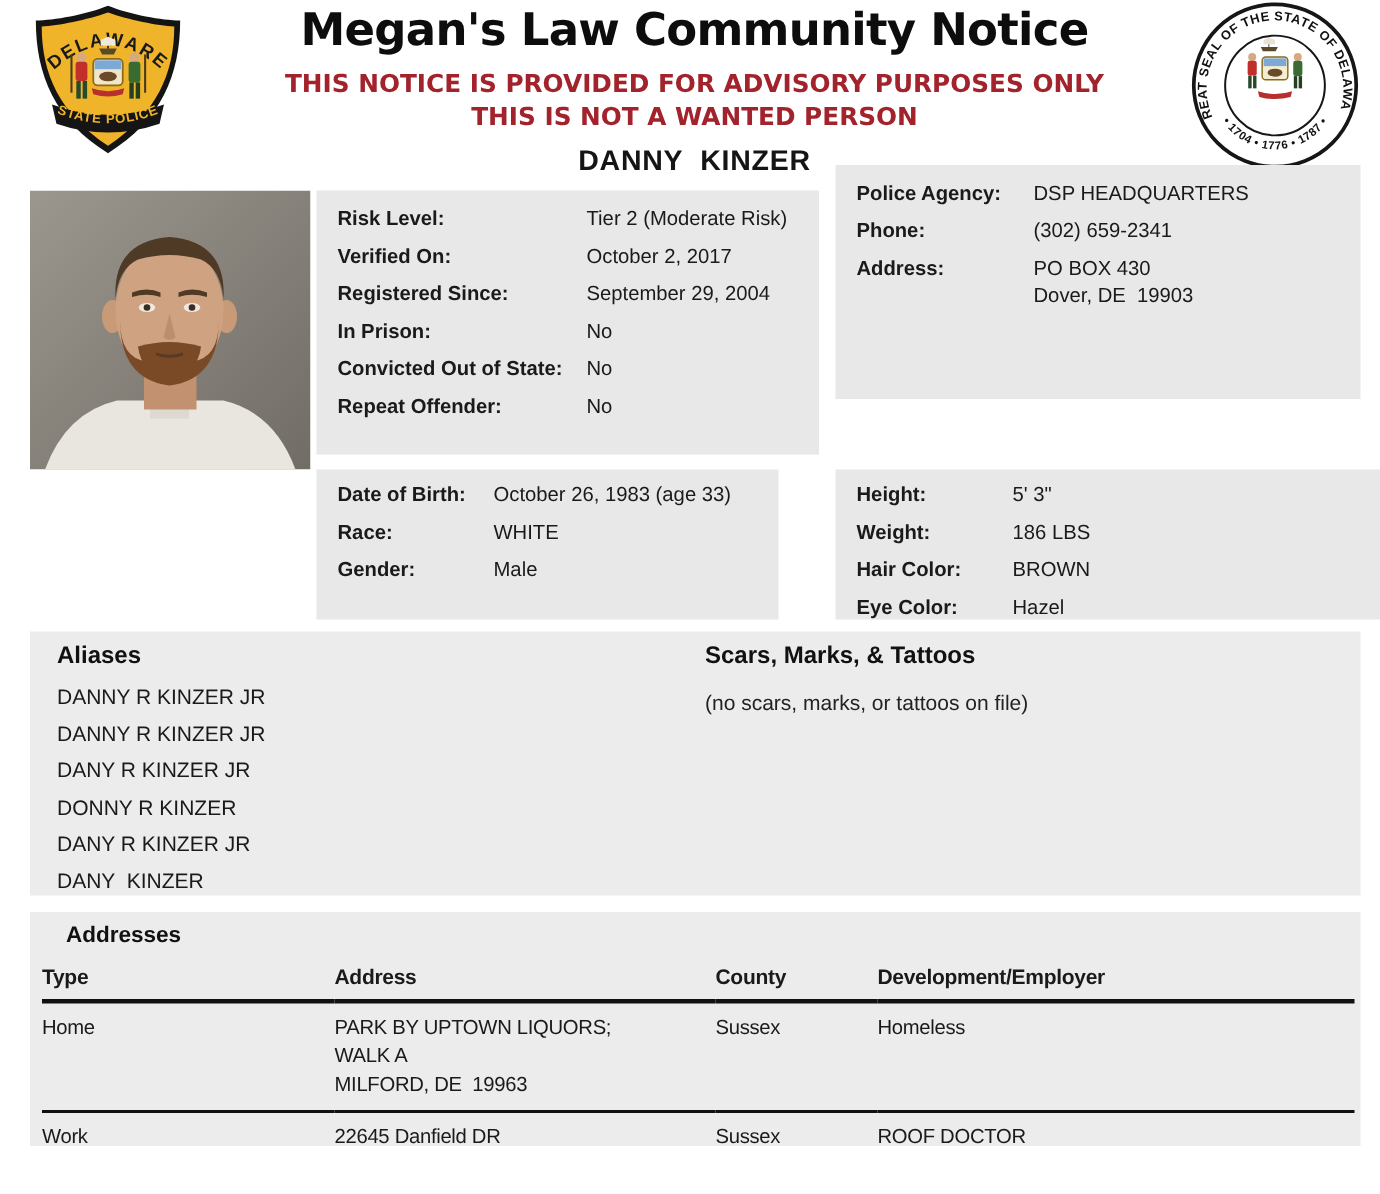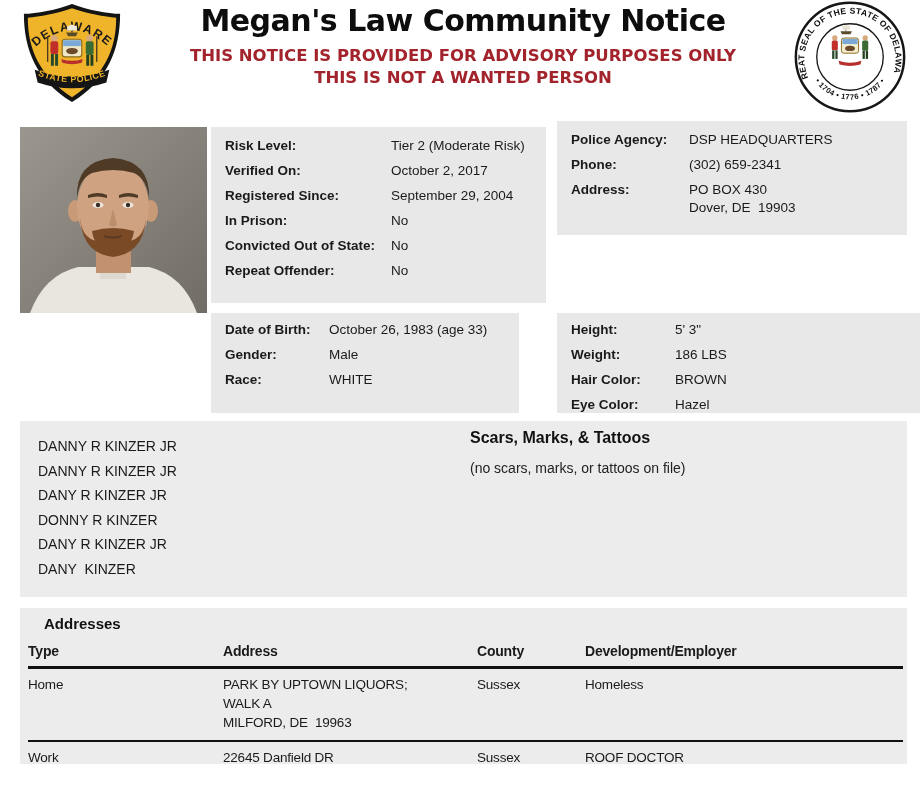--- a/index.html
+++ b/index.html
@@ -10,21 +10,21 @@
   .badge{position:absolute;left:18px;top:2px;width:108px;height:102px;}
   .seal{position:absolute;left:792px;top:0px;width:116px;height:114px;}
   .header-center{position:absolute;left:136px;right:130px;top:2px;text-align:center;}
   .main-title{font-family:"DejaVu Sans",sans-serif;font-size:30px;font-weight:bold;letter-spacing:-0.5px;color:#0d0d0d;line-height:38px;}
   .advisory{font-family:"DejaVu Sans",sans-serif;font-size:16.5px;font-weight:bold;color:var(--advisory-red,#A2232B);line-height:22px;margin-top:5px;}
   .person-name{font-size:19px;font-weight:bold;letter-spacing:.5px;margin-top:8px;white-space:pre-wrap;color:#151515;}
 
   
   .panel{position:absolute;background:var(--panel-gray,#E8E8E8);box-sizing:border-box;padding:10px 14px;overflow:hidden;}
   .panel-reg{left:211px;top:127px;width:335px;height:176px;}
-  .panel-agency{left:557px;top:121px;width:350px;height:114px;}
+  .panel-agency{left:557px;top:110px;width:350px;height:156px;}
   .panel-phys-left{left:211px;top:313px;width:308px;height:100px;padding-top:8px;}
   .panel-phys-right{left:557px;top:313px;width:382px;height:100px;padding-top:8px;}
   .info-row{display:flex;margin-bottom:7px;font-size:13.5px;line-height:18px;}
   .info-label{font-weight:bold;flex:0 0 var(--lw,160px);padding-right:6px;}
   .panel-reg .info-label{--lw:160px;}
   .panel-agency .info-label{--lw:112px;}
   .panel-phys-left .info-label{--lw:98px;}
   .panel-phys-right .info-label{--lw:98px;}
   .info-value{white-space:pre-wrap;}
 
@@ -93,20 +93,21 @@
       </text>
     </svg>
   </div>
 
   <div class="header-center">
     <div class="main-title">Megan's Law Community Notice</div>
     <div class="advisory">
       <div>THIS NOTICE IS PROVIDED FOR ADVISORY PURPOSES ONLY</div>
       <div>THIS IS NOT A WANTED PERSON</div>
     </div>
+    <div class="person-name">DANNY  KINZER</div>
   </div>
 
   <div class="seal">
     <svg viewBox="0 0 120 120" width="116" height="114">
       <circle cx="60" cy="60" r="57" fill="#ffffff" stroke="#161616" stroke-width="2.6"></circle>
       <circle cx="60" cy="60" r="35" fill="#ffffff" stroke="#161616" stroke-width="1.4"></circle>
       <path id="sealTop" d="M15 79 A 48 48 0 1 1 105 79" fill="none"></path>
       <text font-family="Liberation Sans, sans-serif" font-size="9" font-weight="bold" fill="#111" letter-spacing="0.4">
         <textPath href="#sealTop" startOffset="50%" text-anchor="middle">GREAT SEAL OF THE STATE OF DELAWARE</textPath>
       </text>
@@ -214,27 +215,27 @@
 Dover, DE  19903</div>
     </div>
   </div>
 
   <div class="panel panel-phys-left">
     <div class="info-row">
       <div class="info-label">Date of Birth:</div>
       <div class="info-value">October 26, 1983 (age 33)</div>
     </div>
     <div class="info-row">
+      <div class="info-label">Race:</div>
+      <div class="info-value">WHITE</div>
+    </div>
+    <div class="info-row">
       <div class="info-label">Gender:</div>
       <div class="info-value">Male</div>
     </div>
-    <div class="info-row">
-      <div class="info-label">Race:</div>
-      <div class="info-value">WHITE</div>
-    </div>
   </div>
 
   <div class="panel panel-phys-right">
     <div class="info-row">
       <div class="info-label">Height:</div>
       <div class="info-value">5' 3"</div>
     </div>
     <div class="info-row">
       <div class="info-label">Weight:</div>
       <div class="info-value">186 LBS</div>
@@ -243,20 +244,21 @@
       <div class="info-label">Hair Color:</div>
       <div class="info-value">BROWN</div>
     </div>
     <div class="info-row">
       <div class="info-label">Eye Color:</div>
       <div class="info-value">Hazel</div>
     </div>
   </div>
 
   <div class="panel panel-aliases" style="position:absolute;">
+    <div class="section-title aliases-title">Aliases</div>
     <ul class="alias-list">
       <li>DANNY R KINZER JR</li>
       <li>DANNY R KINZER JR</li>
       <li>DANY R KINZER JR</li>
       <li>DONNY R KINZER</li>
       <li>DANY R KINZER JR</li>
       <li>DANY  KINZER</li>
     </ul>
     <div class="scars-block">
       <div class="section-title">Scars, Marks, &amp; Tattoos</div>

